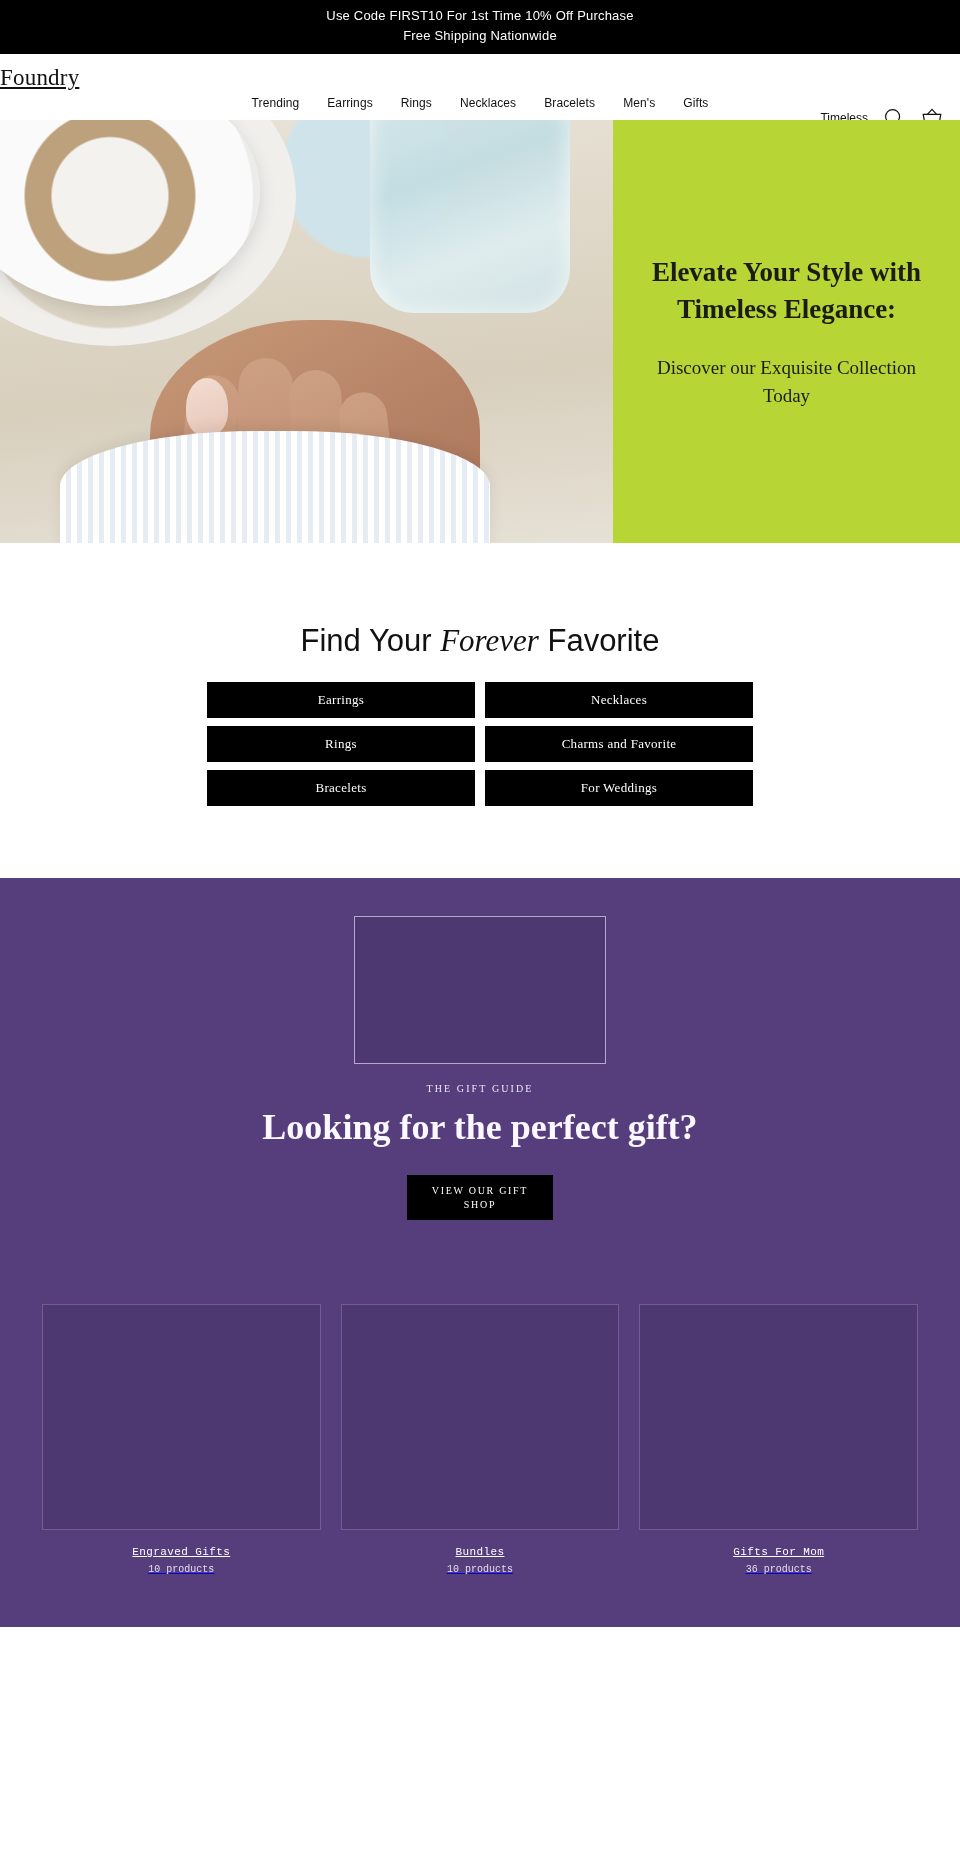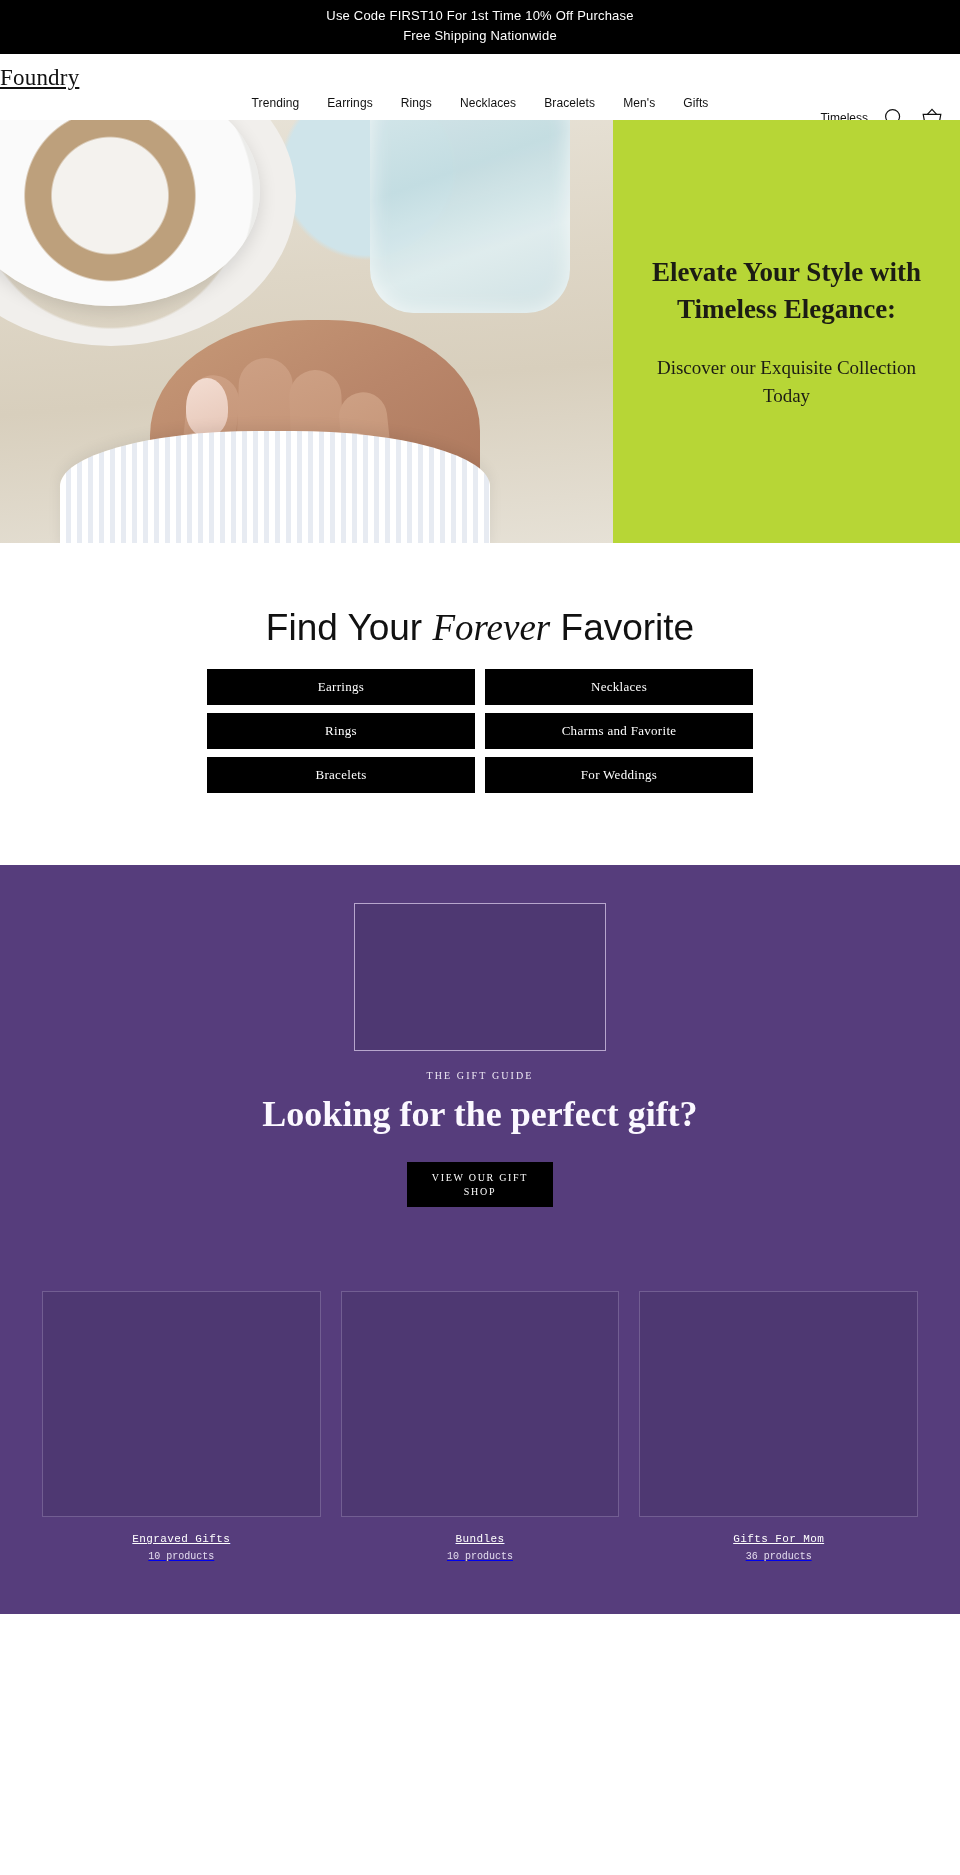--- a/index.html
+++ b/index.html
@@ -203,25 +203,26 @@
     max-width:280px;
   }
 
   
   .collections {
     background:#fff;
     padding:66px 0 72px;
     text-align:center;
   }
   .collections-title {
-    font-size:37px;
+    font-size:31px;
     line-height:38px;
     color:#111;
     font-family:"Liberation Sans", sans-serif;
     font-weight:400;
+    margin-top:13px;
   }
   .collections-title .em {
     font-family:"Liberation Serif", serif;
     font-style:italic;
   }
   .cat-grid {
     margin:22px auto 0;
     width:546px;
     display:grid;
     grid-template-columns:1fr 1fr;

